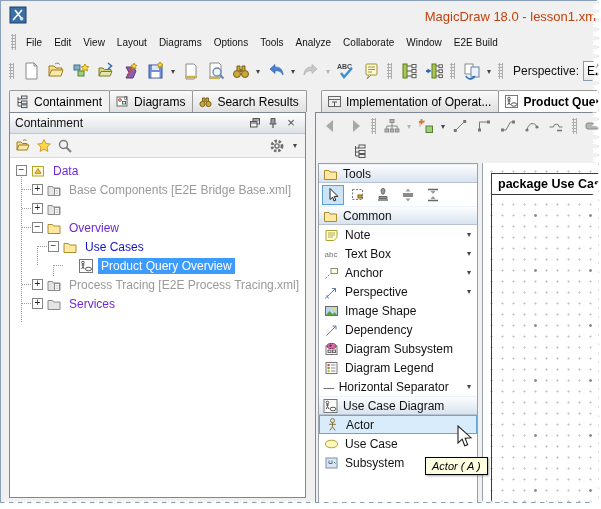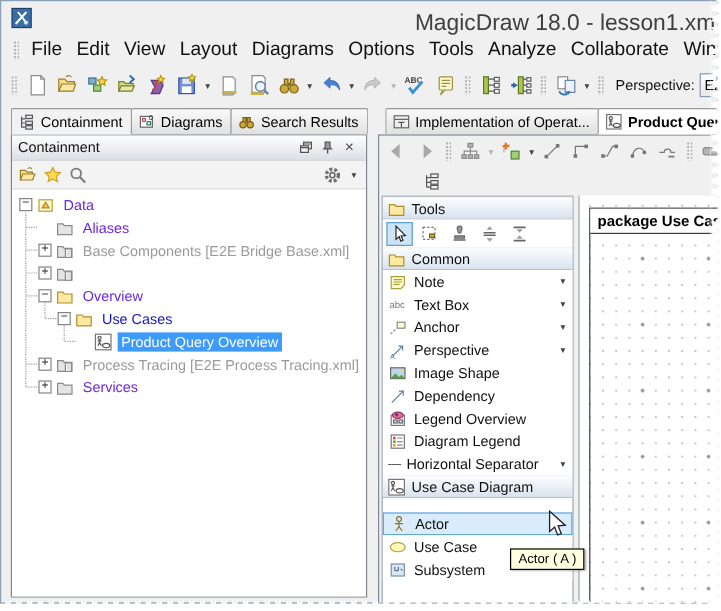--- a/index.html
+++ b/index.html
@@ -6,28 +6,28 @@
   html,body { width:601px; height:509px; background:#fff; overflow:hidden;
               font-family:"Liberation Sans", sans-serif; }
   svg { display:block; }
 
   .window { position:absolute; left:0; top:0; width:599px; height:503px;
             background:#f0f0f0; border:1px solid #8aa0b8; overflow:hidden; }
 
   
   .titlebar { position:relative; height:29px; }
   .app-icon { position:absolute; left:8px; top:5px; }
-  .title-text { position:absolute; right:2px; top:8px; font-size:19px; color:#404040; white-space:nowrap; }
+  .title-text { position:absolute; right:2px; top:8px; font-size:13px; color:#c2410c; white-space:nowrap; }
 
   
   .menubar { height:24px; display:flex; align-items:center; padding-left:6px; }
   .grip { width:5px; height:16px; margin:0 4px;
           background-image:radial-gradient(#aeaeae 1px, transparent 1.2px);
           background-size:3px 3px; flex:none; }
-  .menu-item { font-size:16px; color:#111; padding:3px 6px; white-space:nowrap; }
+  .menu-item { font-size:10px; color:#111; padding:3px 6px; white-space:nowrap; }
 
   
   .toolbar { height:34px; display:flex; align-items:center; padding-left:4px; }
   .tbtn { width:25px; height:26px; display:flex; align-items:center; justify-content:center; flex:none; }
   .dd { font-size:8px; color:#444; width:10px; text-align:center; flex:none; }
   .dd.dis { color:#b5b5b5; }
   .persp-label { font-size:12px; color:#111; margin:0 4px 0 6px; white-space:nowrap; }
   .persp-combo { width:38px; height:20px; border:1px solid #8a99ad; background:linear-gradient(#fdfdfd,#e8e8e8);
                  font-size:12px; padding:2px 3px; overflow:hidden; white-space:nowrap; }
 
@@ -84,39 +84,39 @@
              background:#fff; border:1px solid #99a2ac; }
   .pheader { height:19px; display:flex; align-items:center; gap:4px; padding:0 3px;
              background:linear-gradient(#fcfdfe,#d8e3ef); border-top:1px solid #eef3f9;
              border-bottom:1px solid #b8c3d1; font-size:12px; color:#111; }
   .ptools { height:23px; display:flex; align-items:center; gap:3px; padding:0 3px; background:#fff; }
   .ptool { width:22px; height:20px; display:flex; align-items:center; justify-content:center; }
   .ptool.sel { background:#cde4f7; border:1px solid #5a9fd6; }
   .pitem { height:19px; display:flex; align-items:center; gap:5px; padding:0 2px 0 4px;
            font-size:12px; color:#111; position:relative; background:#fff; }
   .pitem .dd { position:absolute; right:3px; }
-  .pitem.hover { background:#d9ecfb; border:1px solid #62a8e0;margin-top:12px; }
+  .pitem.hover { background:#d9ecfb; border:1px solid #62a8e0; }
   .pi { width:17px; height:16px; flex:none; }
 
   .canvasarea { position:absolute; left:166px; top:0; right:0; bottom:0; background:#fff;
                 border-left:1px solid #99a2ac; overflow:hidden;
                 background-image:
                   radial-gradient(circle, #8f8f8f 1.2px, transparent 1.6px),
                   radial-gradient(circle, #c4c4c4 0.9px, transparent 1.2px);
                 background-size:55px 55px, 11px 11px;
                 background-position:25px 25px, 3px 3px; }
   .frame { position:absolute; left:8px; top:10px; width:140%; height:140%;
            border:1px solid #3a3a3a; }
   .frame-h { height:21px; background:#fff; border-bottom:1px solid #3a3a3a;
              font-size:12.5px; font-weight:bold; padding:3px 0 0 6px; white-space:nowrap; }
 
   
   .tooltip { position:absolute; left:424px; top:456px; z-index:40; background:#ffffe1;
              border:1px solid #000; font-size:11px; padding:2px 6px; white-space:nowrap;
-             box-shadow:1px 1px 2px rgba(0,0,0,.35); }
+             box-shadow:1px 1px 2px rgba(0,0,0,.35);font-style:italic; }
   .cursor { position:absolute; left:455px; top:424px; z-index:45; }
 
   
   .tear-r { position:absolute; top:0; right:0; width:9px; height:509px; z-index:60;
             background-image:
               linear-gradient(to top left, #fff 49%, transparent 51%),
               linear-gradient(to bottom left, #fff 49%, transparent 51%);
             background-size:9px 9px; background-position:0 0, 0 4.5px; background-repeat:repeat-y; }
   .tear-b { position:absolute; left:0; bottom:0; height:9px; width:601px; z-index:60;
             background-image:
@@ -390,29 +390,20 @@
 
         <div class="trow" style="--pl:6px">
           <span class="exp">−</span>
           <span class="ticon">
               <svg width="16" height="16" viewBox="0 0 16 16">
                 <rect x="2.5" y="3.5" width="11" height="9.5" fill="#fff9d6" stroke="#b5a32c"></rect>
                 <path d="M8 5.5l3 4.8H5z" fill="#f5c33a" stroke="#b5883a"></path>
               </svg>
             </span>
           <span class="tlabel">Data</span>
-        </div>
-        <div class="trow stub" style="--pl:22px; --sx:12px">
-          <span class="exp hidden"></span>
-          <span class="ticon">
-              <svg width="16" height="16" viewBox="0 0 16 16">
-                <path d="M2 4.5h4.5l1 1.5H14v7.5H2z" fill="#e4e4e4" stroke="#8a8a8a"></path>
-              </svg>
-            </span>
-          <span class="tlabel">Aliases</span>
         </div>
         <div class="trow stub gray" style="--pl:22px; --sx:12px">
           <span class="exp">+</span>
           <span class="ticon">
               <svg width="16" height="16" viewBox="0 0 16 16">
                 <path d="M2 4.5h4.5l1 1.5H14v7.5H2z" fill="#e4e4e4" stroke="#8a8a8a"></path>
                 <rect x="8.5" y="6.5" width="5" height="7" fill="#fff" stroke="#8a8a8a"></rect>
                 <path d="M9.5 8.5h3M9.5 10h3M9.5 11.5h3" stroke="#bbb" stroke-width=".7"></path>
               </svg>
             </span>
@@ -661,21 +652,21 @@
             <span>Dependency</span>
           </div>
           <div class="pitem">
             <svg class="pi" viewBox="0 0 16 16">
                 <rect x="2.5" y="5" width="11" height="8.5" fill="#fff" stroke="#777"></rect>
                 <ellipse cx="8" cy="5" rx="4.5" ry="2.6" fill="#e2699e" stroke="#95335f"></ellipse>
                 <circle cx="7" cy="4.6" r="1.2" fill="#3a3a8a"></circle>
                 <rect x="4.5" y="9" width="3" height="2.5" fill="#cfe0f0" stroke="#666"></rect>
                 <rect x="9" y="9" width="3" height="2.5" fill="#cfe0f0" stroke="#666"></rect>
               </svg>
-            <span>Legend Overview</span>
+            <span>Diagram Subsystem</span>
           </div>
           <div class="pitem">
             <svg class="pi" viewBox="0 0 16 16">
                 <rect x="2.5" y="2.5" width="11" height="11" fill="#fff" stroke="#777"></rect>
                 <rect x="4" y="4" width="2.2" height="2.2" fill="#e04a3a"></rect>
                 <rect x="4" y="7" width="2.2" height="2.2" fill="#58a84a"></rect>
                 <rect x="4" y="10" width="2.2" height="2.2" fill="#f0a030"></rect>
                 <path d="M7.5 5h4.5M7.5 8h4.5M7.5 11h4.5" stroke="#888"></path>
               </svg>
             <span>Diagram Legend</span>

